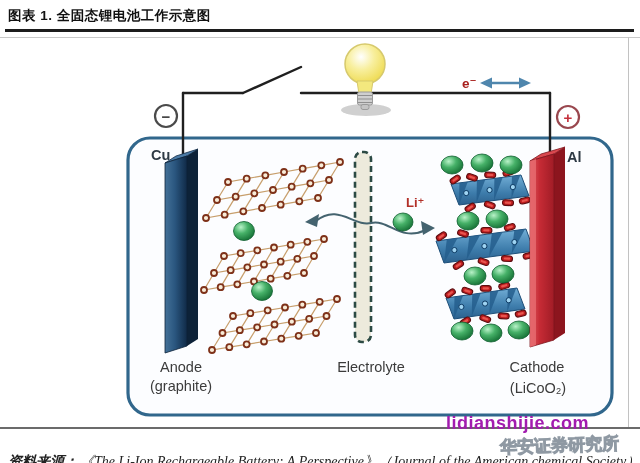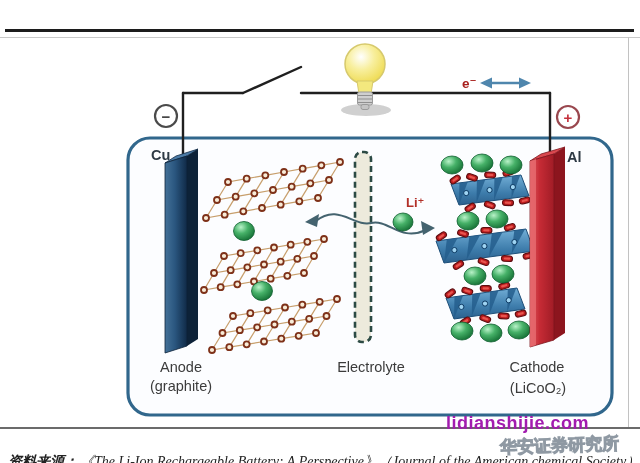--- a/index.html
+++ b/index.html
@@ -27,20 +27,21 @@
   .t-term{font:bold 15px "Liberation Sans","DejaVu Sans",sans-serif;}
   .t-e{font:bold 13.5px "Liberation Sans","DejaVu Sans",sans-serif;fill:#a8201d;}
   .t-li{font:bold 13px "Liberation Sans","DejaVu Sans",sans-serif;fill:#b23028;}
   .t-lbl{font:14.5px "Liberation Sans","DejaVu Sans",sans-serif;fill:#3b3b3b;text-anchor:middle;}
 </style>
 </head>
 <body>
 
 <div class="page">
 
+  <div class="figure-title">图表 1. 全固态锂电池工作示意图</div>
   <div class="title-rule"></div>
   <div class="frame-top"></div>
   <div class="frame-right"></div>
   <div class="frame-bottom"></div>
 
   <svg class="diagram" width="640" height="463" viewBox="0 0 640 463" id="diagram-svg">
     <g id="g-container">
         <rect x="128" y="138" width="484" height="277" rx="22" fill="#fcfdff" stroke="#31678c" stroke-width="3.2"></rect>
       </g>
     <g id="g-wires">

